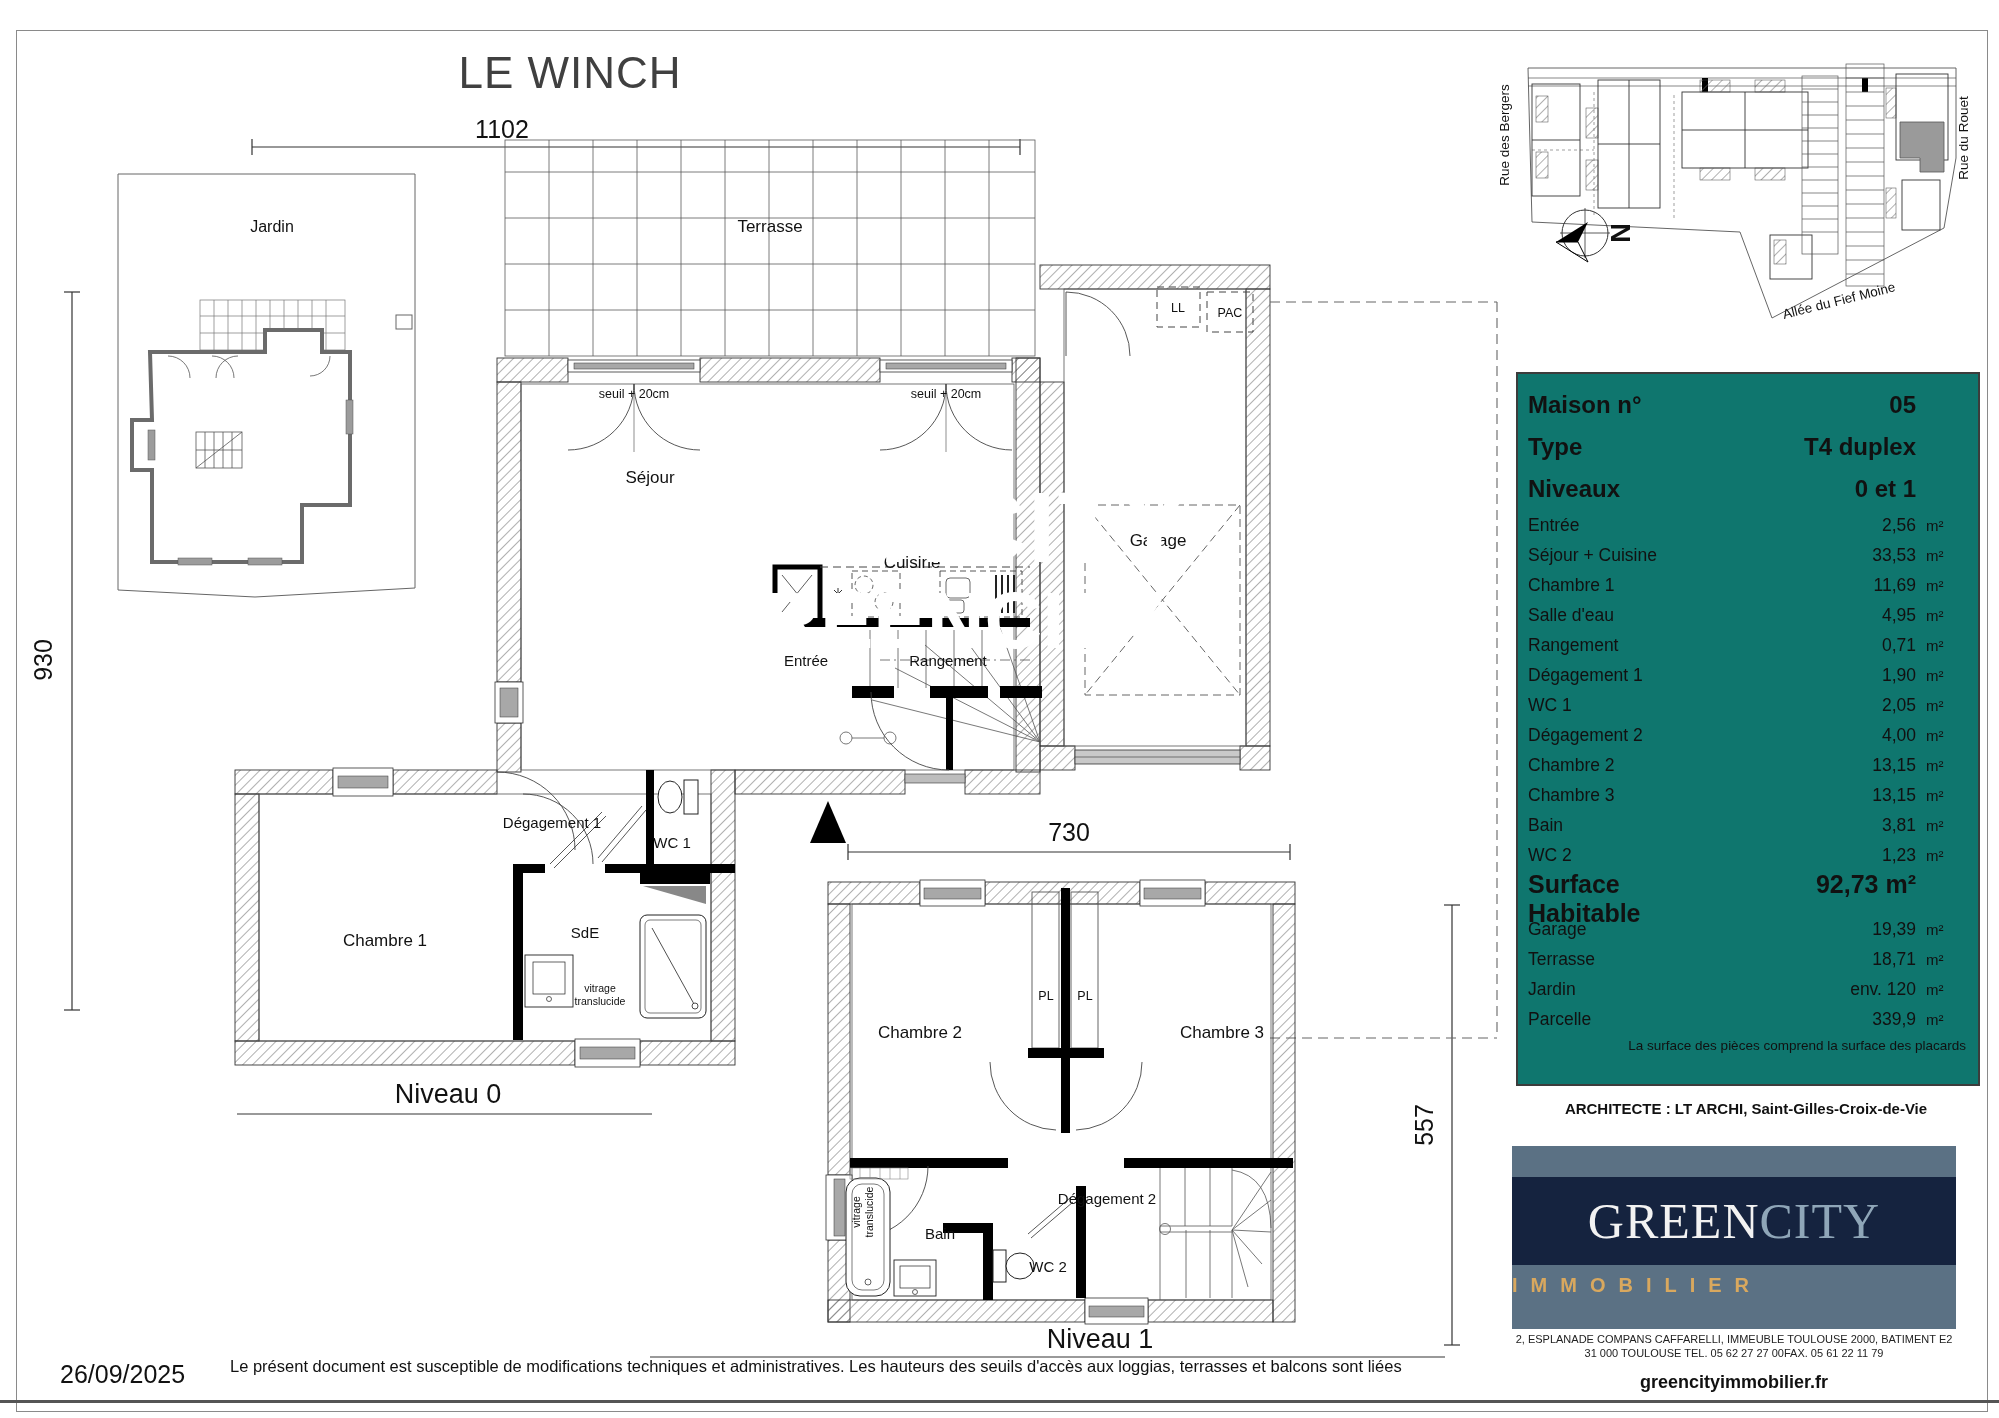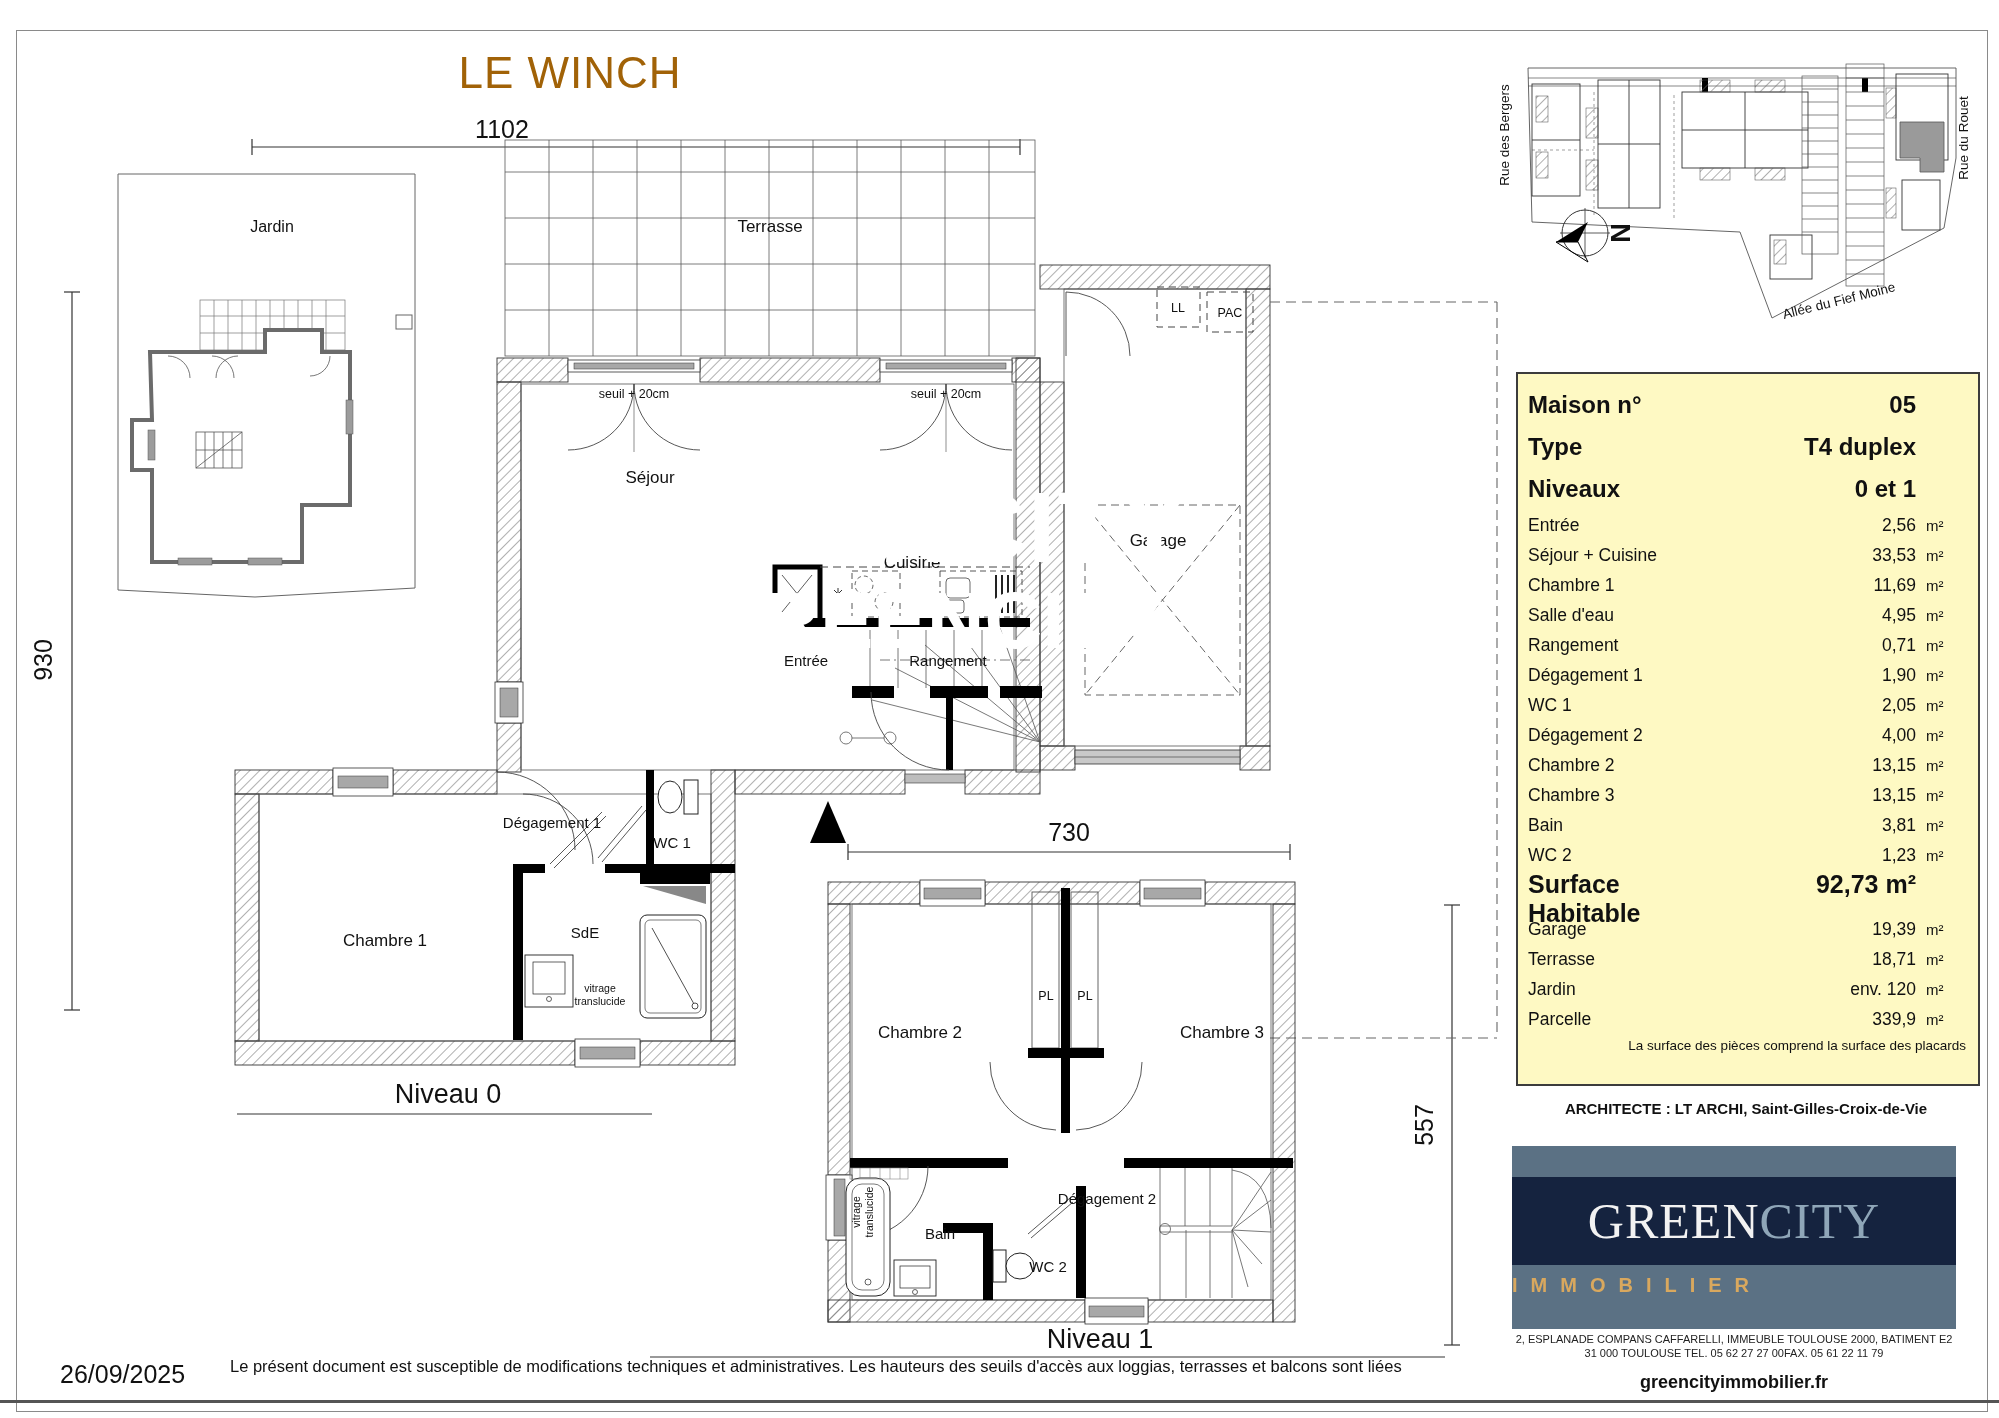--- a/index.html
+++ b/index.html
@@ -3,25 +3,25 @@
 <meta charset="utf-8">
 <style>
   html,body{margin:0;padding:0;background:#d9d9d9;}
   .page{position:relative;width:1999px;height:1418px;background:#ffffff;
         font-family:"Liberation Sans",sans-serif;color:#111;overflow:hidden;}
   .frame{position:absolute;left:16px;top:30px;width:1970px;height:1380px;
          border:1px solid #8a8a8a;pointer-events:none;}
   .planlayer{position:absolute;left:0;top:0;z-index:1;}
   svg text{font-family:"Liberation Sans",sans-serif;fill:#111;}
   .title{position:absolute;left:320px;top:48px;width:500px;text-align:center;
-         font-size:44px;letter-spacing:1px;color:#a16207;z-index:10;}
+         font-size:44px;letter-spacing:1px;color:#404040;z-index:10;}
   .watermark{position:absolute;z-index:5;color:#ffffff;font-weight:bold;white-space:nowrap;}
   
   .info{position:absolute;left:1516px;top:372px;width:464px;height:714px;
-        border:2px solid #3c3c3c;z-index:10;background:#fef9c3;box-sizing:border-box;
+        border:2px solid #3c3c3c;z-index:10;background:#0f766e;box-sizing:border-box;
         padding:10px 12px 0 10px;display:flex;flex-direction:column;}
   .ihead{display:flex;align-items:center;height:42px;font-size:24px;font-weight:bold;}
   .irow{display:flex;align-items:center;height:30px;font-size:17.5px;}
   .isurf{display:flex;height:44px;font-size:25px;font-weight:bold;gap:22px;}
   .lab{flex:1;}
   .val{width:120px;text-align:right;}
   .unit{width:40px;padding-left:10px;font-size:15px;}
   .inote{text-align:right;font-size:13.5px;margin-top:4px;}
   .architect{position:absolute;left:1512px;top:1100px;width:468px;text-align:center;
              font-size:15px;z-index:10;font-weight:bold;}

